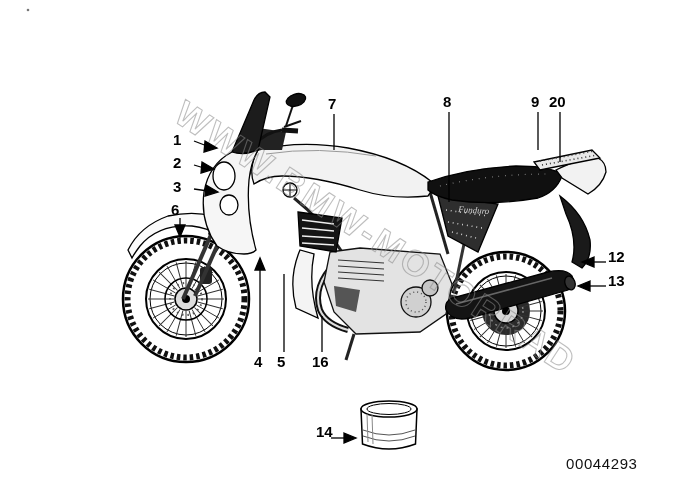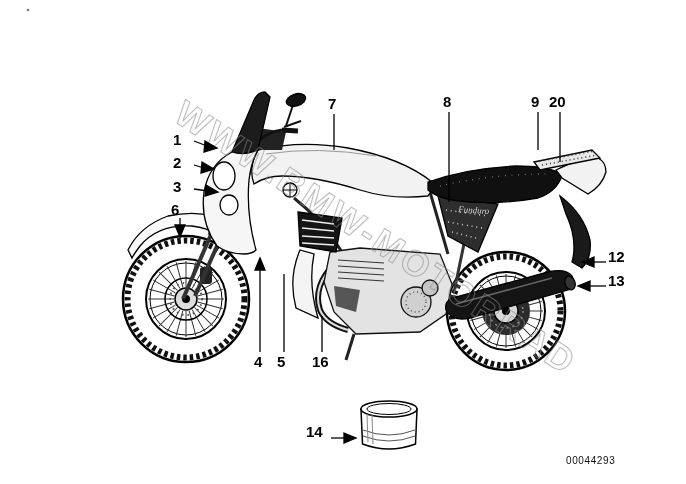--- a/index.html
+++ b/index.html
@@ -6,21 +6,21 @@
   .stage{
     position:relative;width:686px;height:484px;background:#ffffff;
     font-family:"Liberation Sans",sans-serif;overflow:hidden;
   }
   .stage svg{position:absolute;left:0;top:0;}
   .callout{
     position:absolute;font-weight:bold;font-size:15px;line-height:16px;
     color:#000;user-select:none;white-space:nowrap;
   }
   .image-number{
-    position:absolute;left:566px;top:455px;font-size:10px;
+    position:absolute;left:566px;top:455px;font-size:15px;
     letter-spacing:.6px;color:#111;
   }
 </style>
 </head>
 <body>
 
 <div class="stage">
 
   <svg width="686" height="484" viewBox="0 0 686 484">
 
@@ -166,16 +166,16 @@
   <div class="callout" style="left:254px;top:354px">4</div>
   <div class="callout" style="left:277px;top:354px">5</div>
   <div class="callout" style="left:171px;top:202px">6</div>
   <div class="callout" style="left:328px;top:96px">7</div>
   <div class="callout" style="left:443px;top:94px">8</div>
   <div class="callout" style="left:531px;top:94px">9</div>
   <div class="callout" style="left:549px;top:94px">20</div>
   <div class="callout" style="left:608px;top:273px">13</div>
   <div class="callout" style="left:608px;top:249px">12</div>
   <div class="callout" style="left:312px;top:354px">16</div>
-  <div class="callout" style="left:306px;top:424px">14</div>
+  <div class="callout" style="left:316px;top:424px">14</div>
 
   <div class="image-number">00044293</div>
 </div>
 
 </body></html>

